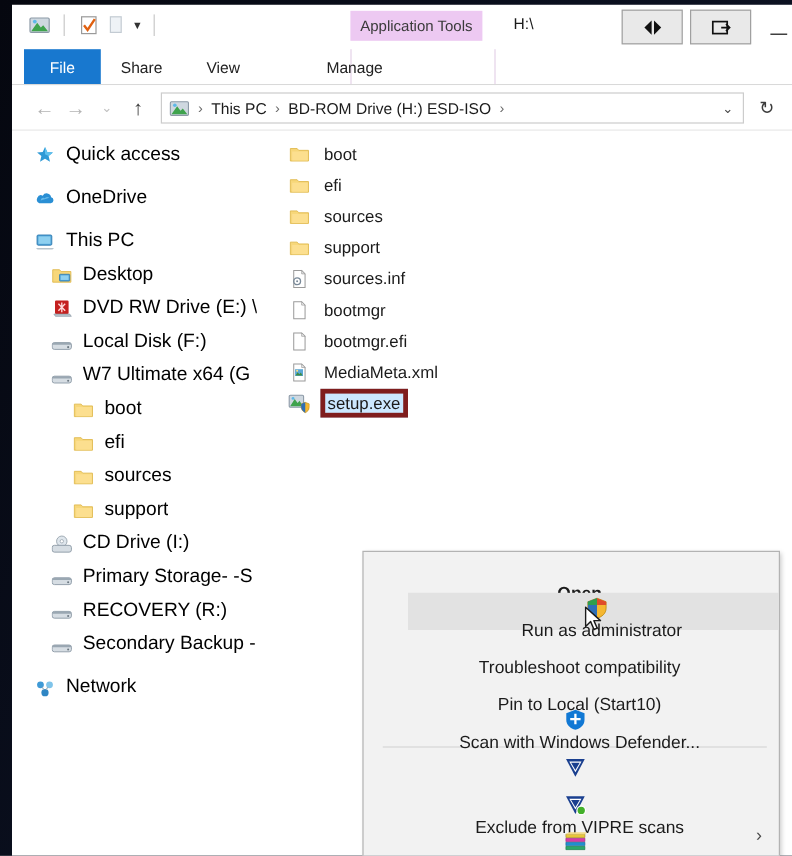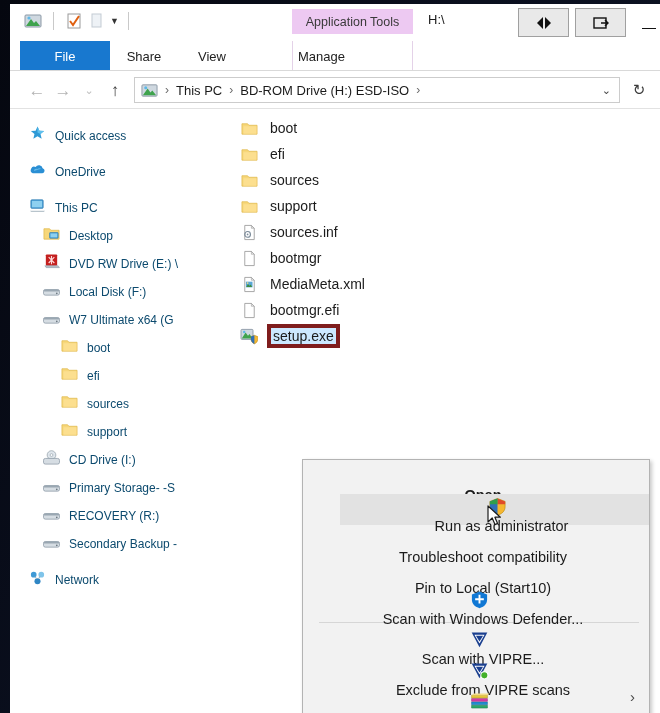--- a/index.html
+++ b/index.html
@@ -26,21 +26,21 @@
   }
   .qat{
     position:absolute;left:12px;top:6px;display:flex;align-items:center;gap:0px;
   }
   .qat .sep{width:1px;height:18px;background:#c9c9c9;margin:0 9px;}
   .qat-ico{width:22px;height:22px;display:flex;align-items:center;justify-content:center;}
   .qat-ico svg{display:block;}
   .caret-dn{font-size:9px;color:#333;line-height:1;margin-left:3px;}
 
   .ctx-tab-title{
-    position:absolute;left:282px;top:5px;width:121px;height:25px;
+    position:absolute;left:282px;top:5px;width:110px;height:25px;
     background:#edc9f2;color:#3a3a3a;font-size:12.5px;
     display:flex;align-items:center;justify-content:center;
   }
   .win-path{
     position:absolute;left:418px;top:8px;font-size:13px;color:#1b1b1b;
   }
   .winctl{
     position:absolute;top:4px;display:flex;align-items:center;
   }
   .winbtn{
@@ -56,21 +56,21 @@
   
   .ribbon{
     position:relative;height:30px;background:#ffffff;
   }
   .tabrow{position:absolute;left:0;top:0;height:30px;display:flex;align-items:stretch;}
   .tab{
     display:flex;align-items:center;justify-content:center;
     font-size:13px;color:#222;padding:0 0;
   }
   .tab.file{
-    width:90px;background:#1878cf;color:#ffffff;margin-left:10px;
+    width:64px;background:#1878cf;color:#ffffff;margin-left:10px;
   }
   .tab.plain{width:68px;}
   .tab.manage{width:121px;margin-left:15px;}
   .ribbon-underline{
     position:absolute;left:0;right:0;bottom:0;height:1px;background:#d9d9d9;
   }
   .manage-box{
     position:absolute;left:282px;top:0;width:121px;height:30px;
     border-left:1px solid #e4d2e8;border-right:1px solid #e4d2e8;
     box-sizing:border-box;
@@ -106,22 +106,22 @@
 
   
   .content{
     position:relative;height:592px;background:#ffffff;display:flex;
   }
   .navpane{
     width:210px;height:100%;background:#ffffff;position:relative;overflow:hidden;
     padding-top:6px;box-sizing:border-box;
   }
   .navitem{
-    height:28px;display:flex;align-items:flex-end;white-space:nowrap;
-    font-size:12px;color:#0c4a6e;padding-right:4px;box-sizing:border-box;
+    height:28px;display:flex;align-items:center;white-space:nowrap;
+    font-size:16px;color:#000000;padding-right:4px;box-sizing:border-box;
   }
   .navitem.sel{background:#dcdcdc;}
   .navicon{width:22px;height:20px;display:flex;align-items:center;justify-content:center;margin-right:7px;flex:0 0 auto;}
   .navicon svg{display:block;}
   .lvl0{padding-left:16px;}
   .lvl1{padding-left:30px;}
   .lvl2{padding-left:48px;}
   .navlabel{overflow:hidden;text-overflow:clip;}
 
   .filepane{
@@ -472,35 +472,35 @@
                 <path d="M11 1.5 v3 h3 Z" fill="#ececec" stroke="#9a9a9a" stroke-width=".6"></path>
               </svg>
             </span>
             <span class="filelabel">bootmgr</span>
           </div>
           <div class="fileitem">
             <span class="fileicon">
               <svg width="17" height="17" viewBox="0 0 18 18">
                 <path d="M4 1.5 h7 l3 3 v12 H4 Z" fill="#ffffff" stroke="#9a9a9a" stroke-width=".9"></path>
                 <path d="M11 1.5 v3 h3 Z" fill="#ececec" stroke="#9a9a9a" stroke-width=".6"></path>
+              </svg>
+            </span>
+            <span class="filelabel">bootmgr.efi</span>
+          </div>
+          <div class="fileitem">
+            <span class="fileicon">
+              <svg width="17" height="17" viewBox="0 0 18 18">
+                <path d="M4 1.5 h7 l3 3 v12 H4 Z" fill="#ffffff" stroke="#9a9a9a" stroke-width=".9"></path>
+                <path d="M11 1.5 v3 h3 Z" fill="#ececec" stroke="#9a9a9a" stroke-width=".6"></path>
                 <rect x="5.2" y="6" width="7" height="6" fill="#5aa7d6"></rect>
                 <path d="M5.6 11.6 L7.4 8.6 L9 10.4 L10.2 9 L11.8 11.6 Z" fill="#3f8c3f"></path>
                 <circle cx="7" cy="7.4" r=".9" fill="#ffe07a"></circle>
               </svg>
             </span>
             <span class="filelabel">MediaMeta.xml</span>
-          </div>
-          <div class="fileitem">
-            <span class="fileicon">
-              <svg width="17" height="17" viewBox="0 0 18 18">
-                <path d="M4 1.5 h7 l3 3 v12 H4 Z" fill="#ffffff" stroke="#9a9a9a" stroke-width=".9"></path>
-                <path d="M11 1.5 v3 h3 Z" fill="#ececec" stroke="#9a9a9a" stroke-width=".6"></path>
-              </svg>
-            </span>
-            <span class="filelabel">bootmgr.efi</span>
           </div>
           <div class="fileitem sel">
             <span class="fileicon">
               <svg width="18" height="18" viewBox="0 0 18 18">
                 <rect x="1" y="2.4" width="12" height="10" rx="1" fill="#cfd8e0" stroke="#8c99a6" stroke-width=".9"></rect>
                 <path d="M1.8 11.6 L5.6 5.6 L8 8.8 L9.6 7 L12.4 11.6 Z" fill="#3fa34d"></path>
                 <circle cx="4.2" cy="5" r="1.2" fill="#5db8e8"></circle>
                 <path d="M11 9.6 l3.4-1.3 3.4 1.3 v2.6 c0 2.4-1.8 4-3.4 4.7 -1.6-.7-3.4-2.3-3.4-4.7 Z" fill="#f5b731" stroke="#b8860b" stroke-width=".5"></path>
                 <path d="M14.4 8.3 v8.6 c-1.6-.7-3.4-2.3-3.4-4.7 V9.6 Z" fill="#2f6fb5"></path>
               </svg>
@@ -546,21 +546,20 @@
           </div>
           <div class="ctxsep"></div>
           <div class="ctxitem">
             <span class="ctxicon">
               <svg width="19" height="19" viewBox="0 0 18 18">
                 <path d="M1.6 2.4 h14.8 L9 16.4 Z" fill="#1a3f8f"></path>
                 <path d="M4.2 4.4 h9.6 L9 12.8 Z" fill="#ffffff"></path>
                 <path d="M5.6 5.4 h6.8 L9 11 Z" fill="#1a3f8f"></path>
               </svg>
             </span>
-            <span class="ctxlabel">Scan with VIPRE...</span>
           </div>
           <div class="ctxitem">
             <span class="ctxicon">
               <svg width="19" height="19" viewBox="0 0 18 18">
                 <path d="M1.6 2.4 h14.8 L9 16.4 Z" fill="#1a3f8f"></path>
                 <path d="M4.2 4.4 h9.6 L9 12.8 Z" fill="#ffffff"></path>
                 <path d="M5.6 5.4 h6.8 L9 11 Z" fill="#1a3f8f"></path>
                 <circle cx="13.6" cy="13.6" r="3.4" fill="#43b02a" stroke="#ffffff" stroke-width="1"></circle>
               </svg>
             </span>

